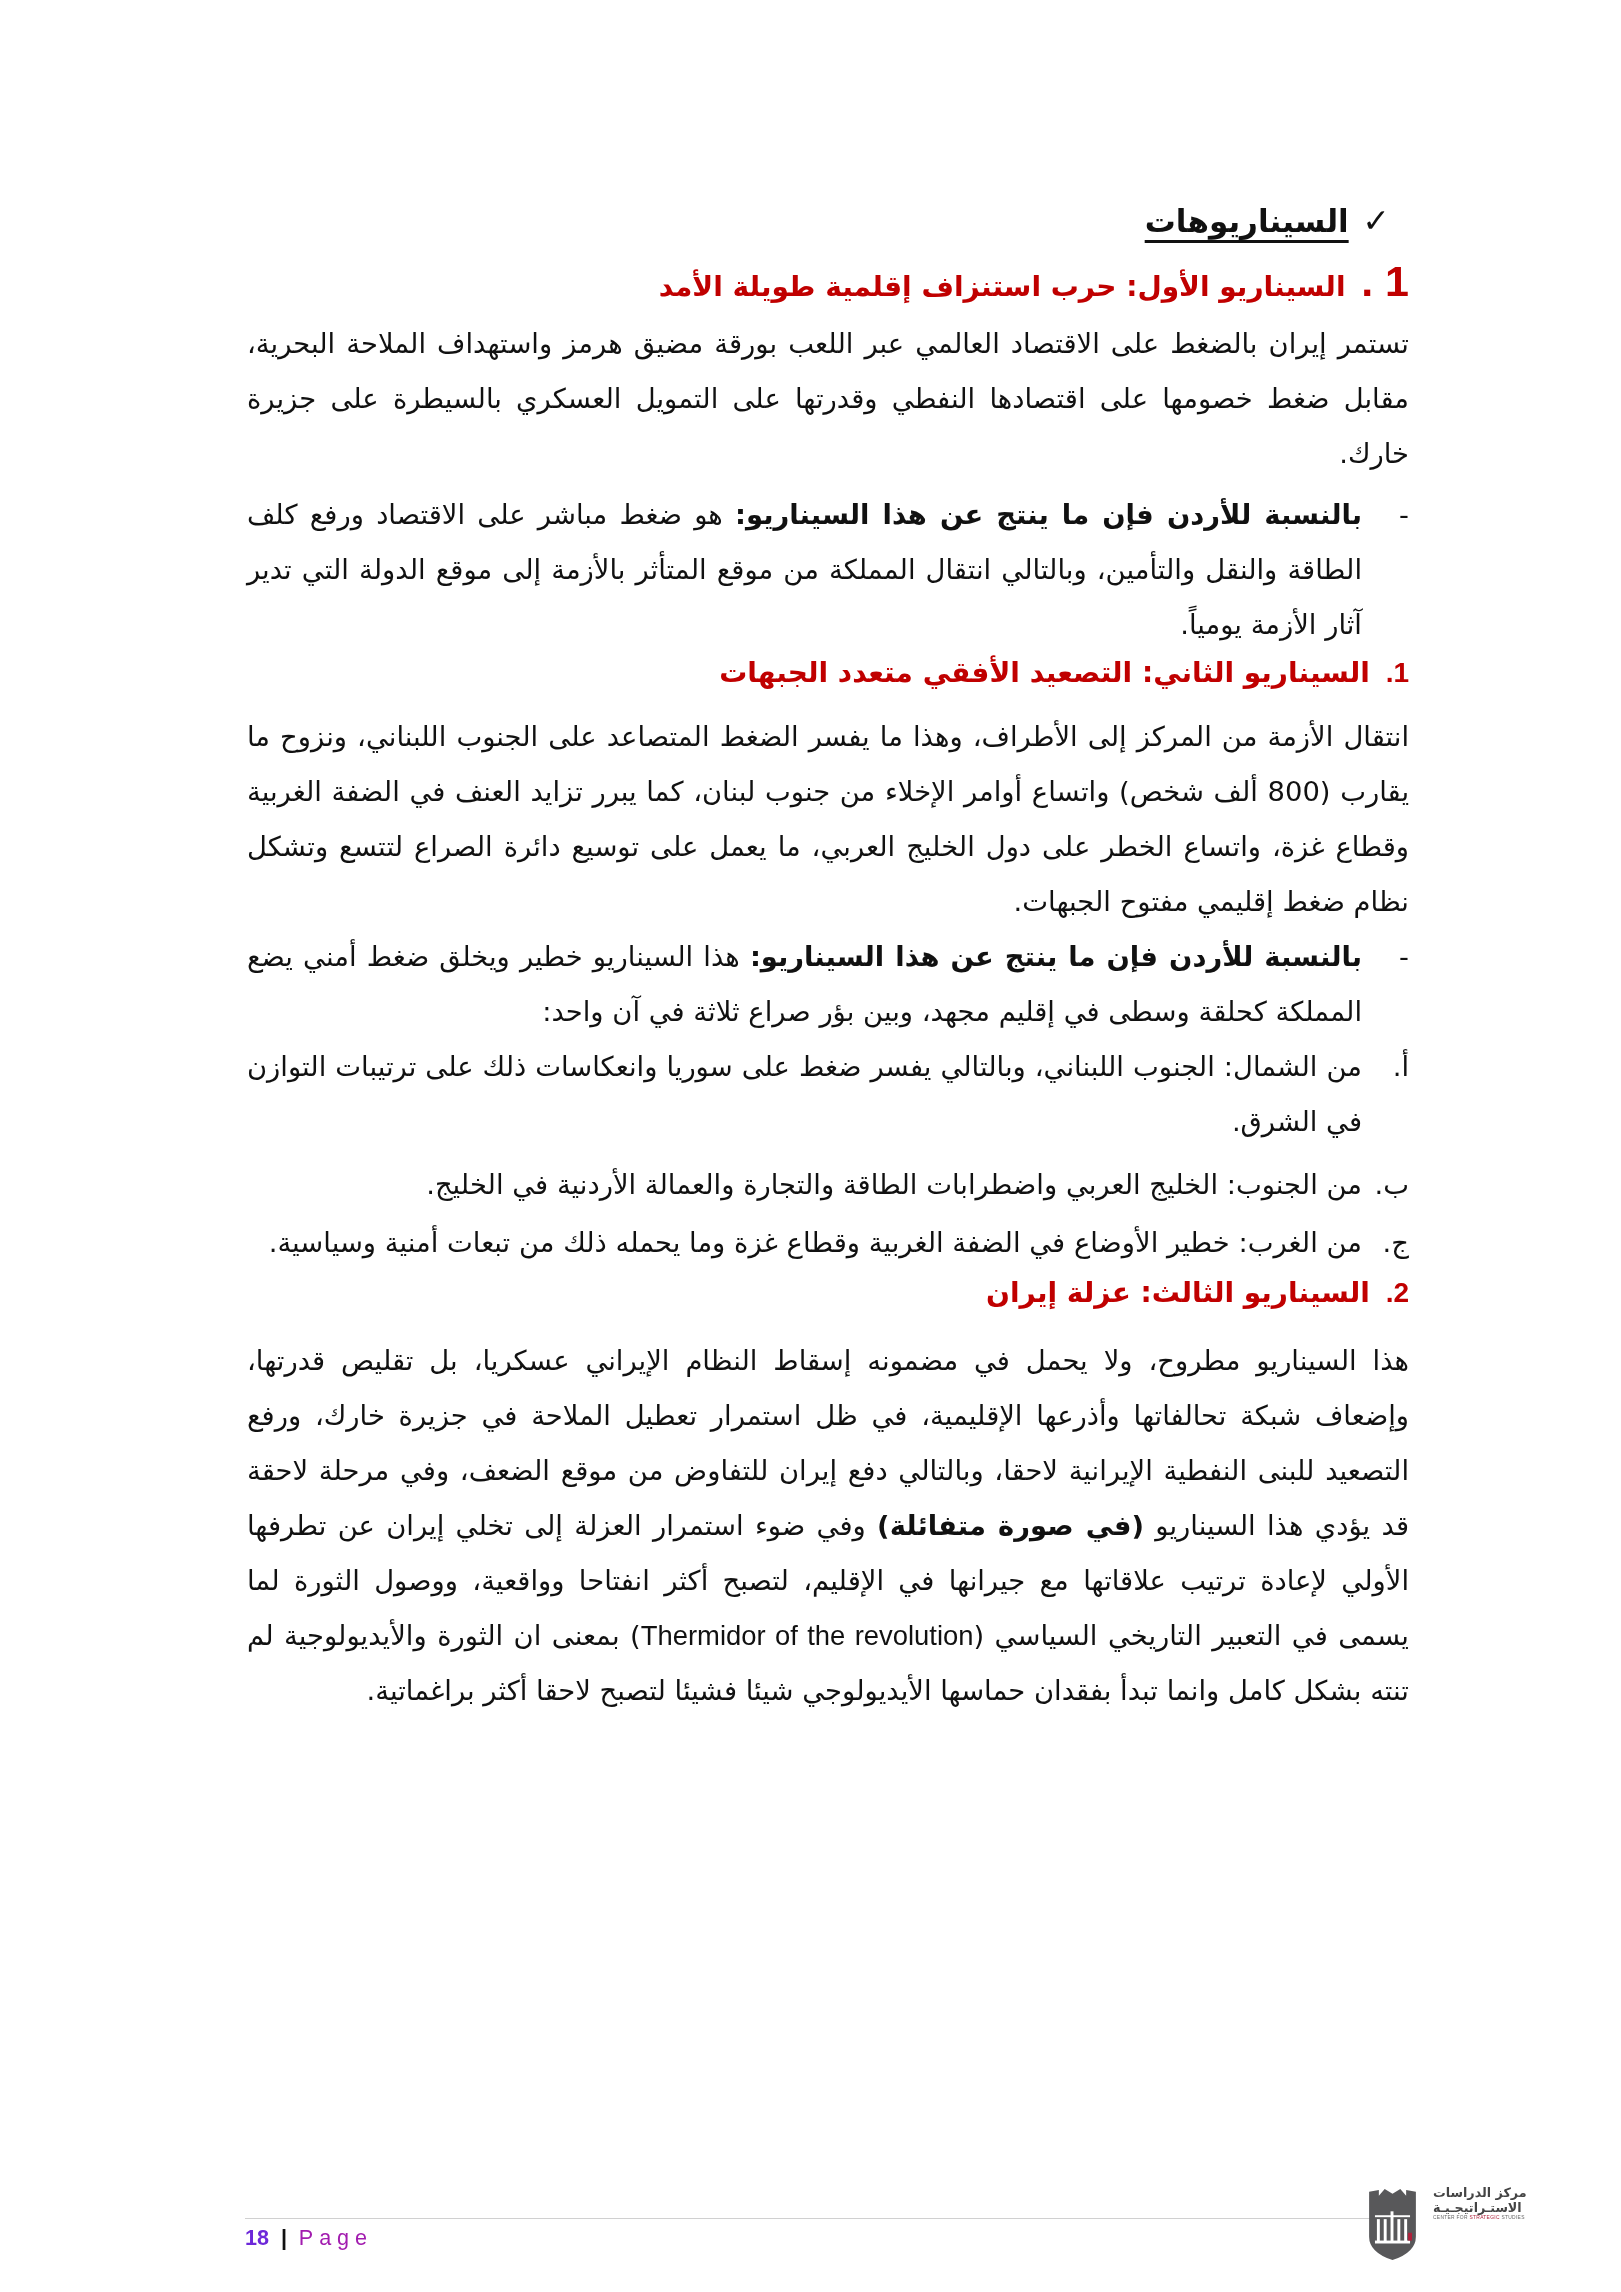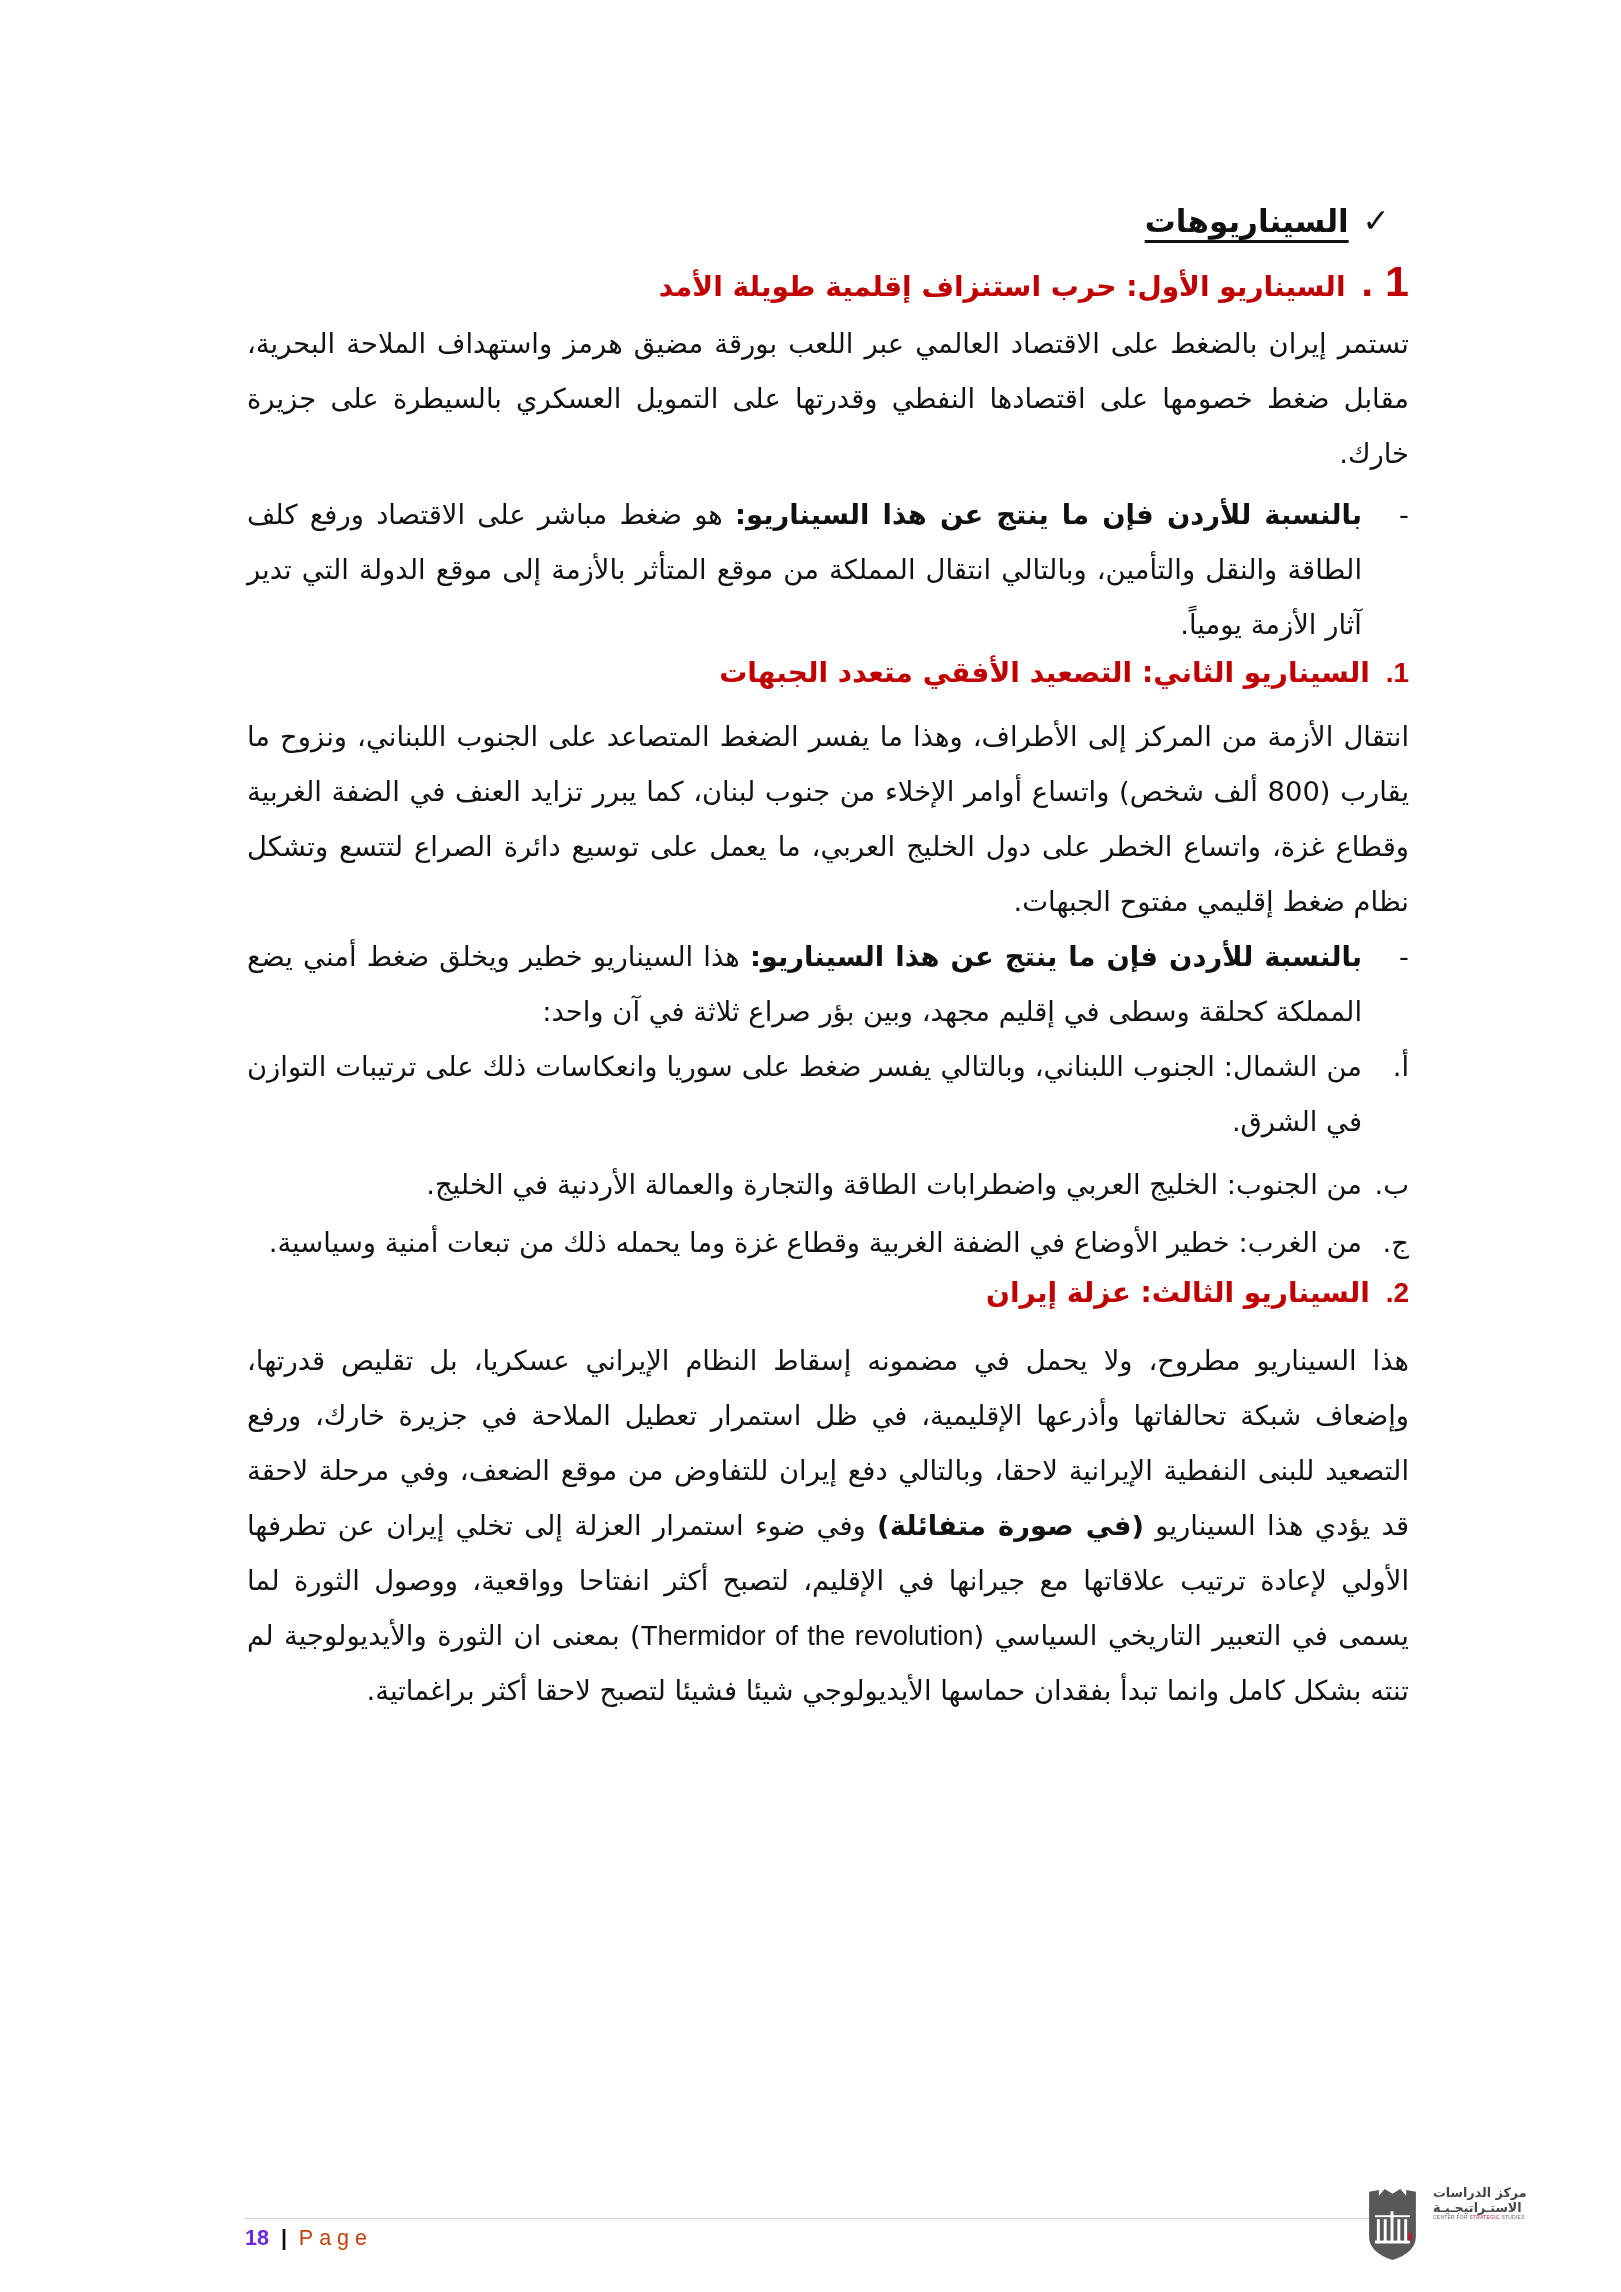--- a/index.html
+++ b/index.html
@@ -19,21 +19,21 @@
     .bullet .body { flex: 1; text-align: justify; text-align-last: right; }
     .bold { font-weight: bold; }
     .sub { display: flex; direction: rtl; font-size: 27.4px; line-height: 55px; }
     .sub .mark { width: 47px; flex: 0 0 47px; text-align: right; }
     .sub .body { flex: 1; text-align: justify; text-align-last: right; }
     .ltr { direction: ltr; unicode-bidi: embed; font-family: "Liberation Sans", sans-serif; }
     .footer-line { position: absolute; left: 245px; width: 1137px; top: 2218px; height: 1px; background: #d0d0d0; }
     .page-num { position: absolute; left: 245px; top: 2225px; font-family: "Liberation Sans", sans-serif; font-size: 21.6px; direction: ltr; }
     .page-num .n { font-weight: bold; color: #6d28d9; }
     .page-num .sep { font-weight: bold; color: #111; margin: 0 5.9px; }
-    .page-num .pg { color: #c2410c; letter-spacing: 5.9px; }
+    .page-num .pg { color: #a21caf; letter-spacing: 5.9px; }
     .logo { position: absolute; left: 1365px; top: 2186px; width: 167px; height: 88px; display: flex; align-items: flex-start; gap: 13px; direction: ltr; }
     .logo .shield { width: 55px; height: 76px; }
     .logo .texts { display: flex; flex-direction: column; align-items: flex-end; direction: rtl; }
     .logo .ar1, .logo .ar2 { font-size: 12.7px; color: #444; line-height: 14.7px; font-weight: bold; }
     .logo .en { font-size: 4.9px; color: #666; direction: ltr; font-family: "Liberation Sans", sans-serif; letter-spacing: 0.3px; }
     .logo .en .acc { color: #b0203a; }
   </style>
 </head>
 <body>
 

